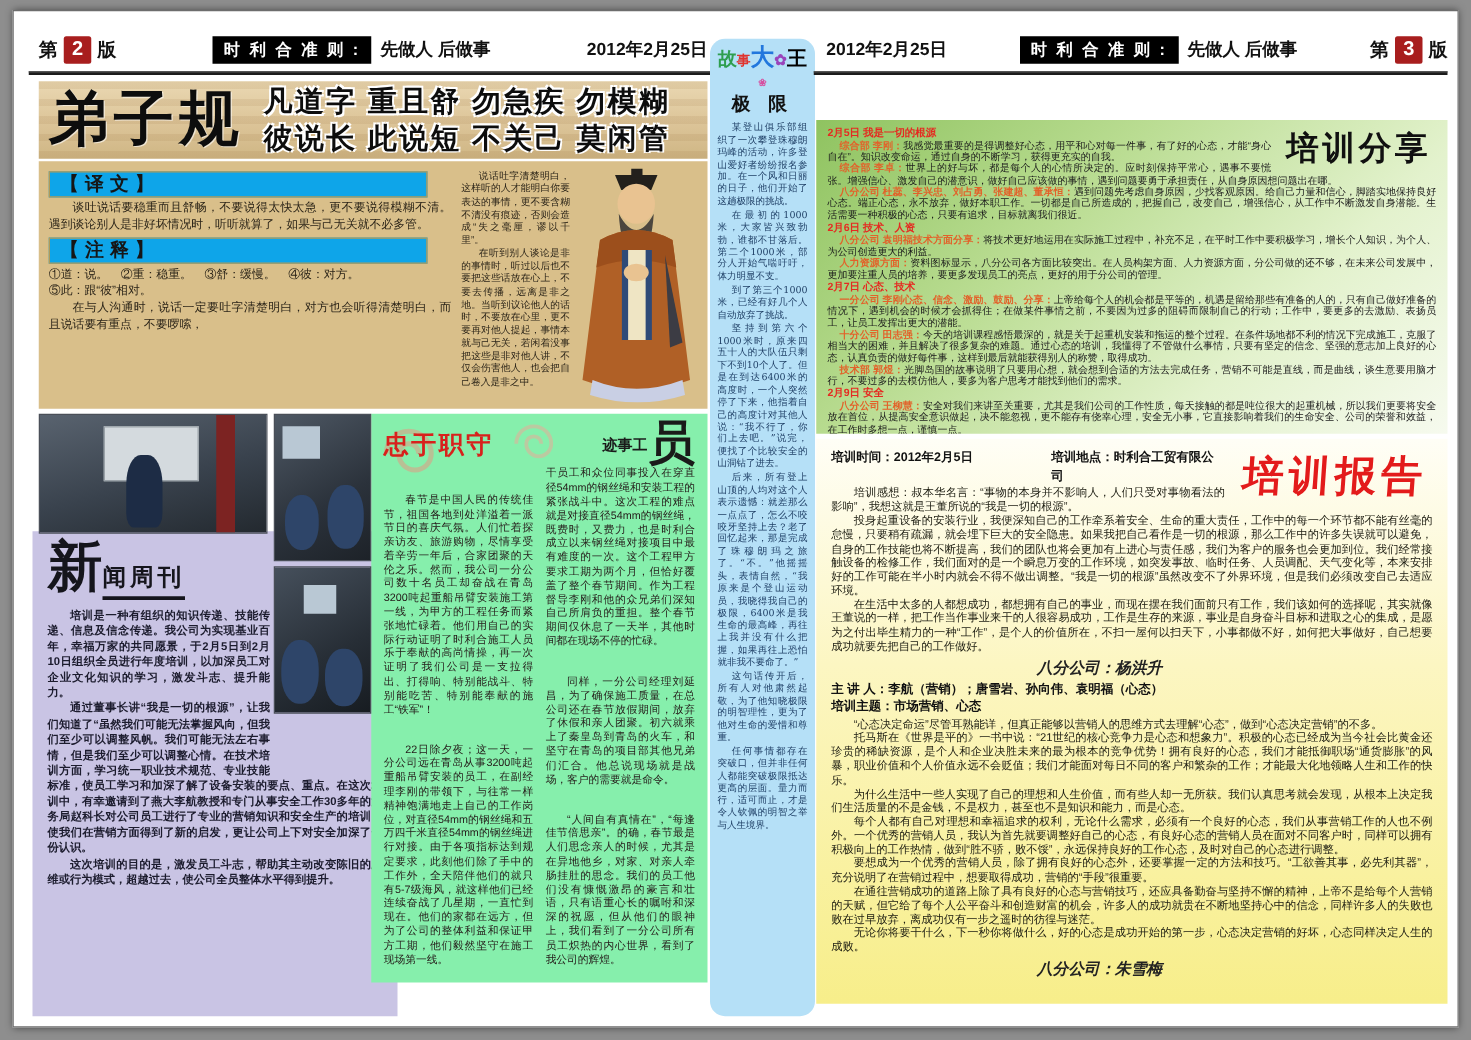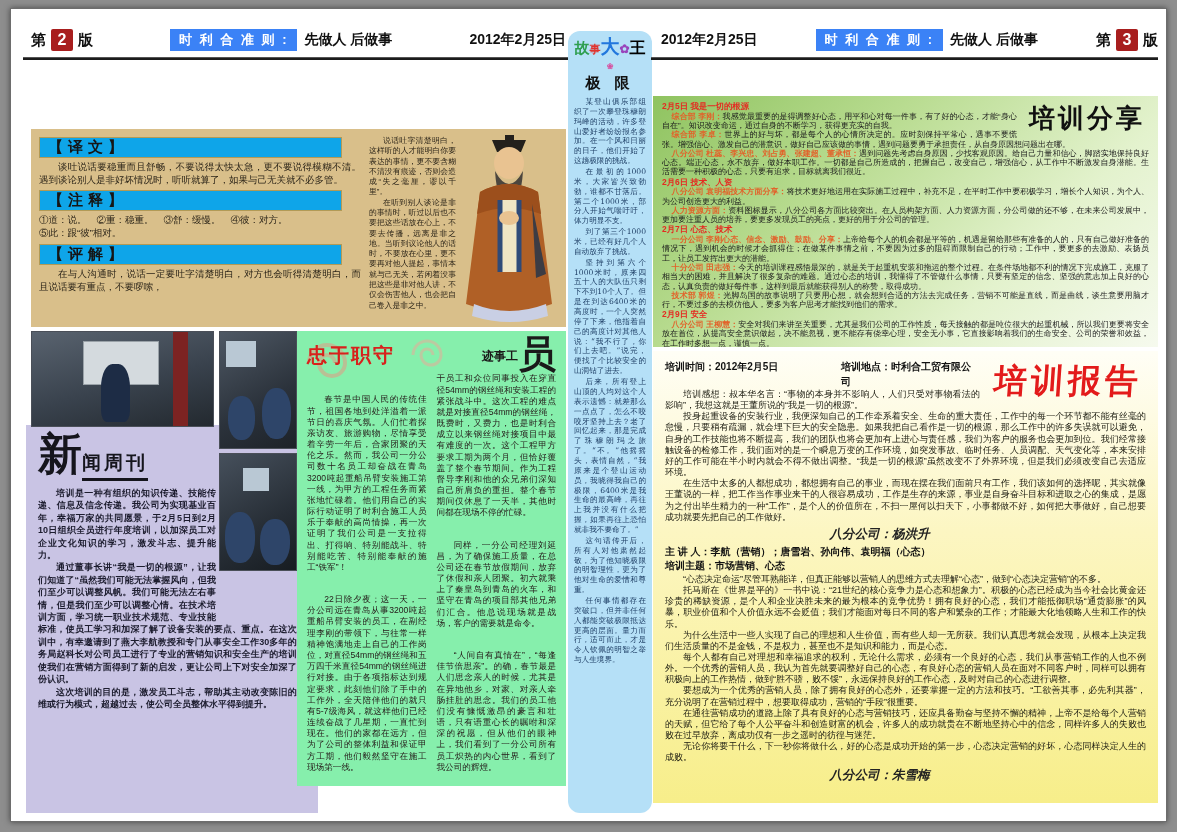--- a/index.html
+++ b/index.html
@@ -9,21 +9,21 @@
            border:1px solid #6d6d6d; box-shadow:0 0 6px rgba(0,0,0,.5); overflow:hidden; }
 
   
   .hdr { position:absolute; display:flex; align-items:center; justify-content:space-between; }
   .hdr-left  { left:20px;  top:18px; width:535px; height:26px; }
   .hdr-right { left:650px; top:18px; width:497px; height:26px; }
   .pagelabel { display:flex; align-items:center; gap:5px; font-weight:bold; font-size:15px; color:#111; }
   .pagenum { background:#a81e1e; color:#fff; width:22px; height:22px; display:flex; align-items:center;
              justify-content:center; font-size:16px; font-weight:bold; border-radius:2px; }
   .motto { display:flex; align-items:center; gap:7px; }
-  .motto-label { background:#3b82f6; color:#fff; font-weight:bold; font-size:13px; padding:2px 9px; letter-spacing:2px; }
+  .motto-label { background:#000000; color:#fff; font-weight:bold; font-size:13px; padding:2px 9px; letter-spacing:2px; }
   .motto-text { font-weight:bold; font-size:14px; color:#111; }
   .hdr-date { font-weight:bold; font-size:14px; color:#111; }
   .rule { position:absolute; height:3px; background:#1c1c1c; border-top:1px solid #555; }
   .rule-left  { left:12px;  top:48px; width:545px; }
   .rule-right { left:640px; top:48px; width:507px; }
 
   
   .banner { position:absolute; left:20px; top:56px; width:535px; height:62px; overflow:hidden;
             background:linear-gradient(180deg,#ead8b2 0%, #dcc498 55%, #cfb684 100%);
             display:flex; align-items:center; padding:0 8px; }
@@ -131,32 +131,38 @@
       <span>版</span>
     </div>
     <div class="motto">
       <span class="motto-label">时 利 合 准 则 :</span>
       <span class="motto-text">先做人 后做事</span>
     </div>
     <div class="hdr-date">2012年2月25日</div>
   </div>
   <div class="rule rule-left"></div>
 
+  <div class="banner">
+    <div class="banner-title">弟子规</div>
+    <div class="banner-verse">
+      <div>凡道字 重且舒 勿急疾 勿模糊</div>
+      <div>彼说长 此说短 不关己 莫闲管</div>
+    </div>
+  </div>
 
   <div class="dizigui">
     <div class="dz-left">
       <div class="sec-hdr">【译文】</div>
       <div class="dz-text">
           <p>谈吐说话要稳重而且舒畅，不要说得太快太急，更不要说得模糊不清。遇到谈论别人是非好坏情况时，听听就算了，如果与己无关就不必多管。</p>
         </div>
       <div class="sec-hdr">【注释】</div>
       <div class="dz-text zhushi-list">
         
       <span>①道：说。</span><span>②重：稳重。</span><span>③舒：缓慢。</span><span>④彼：对方。</span><span>⑤此：跟“彼”相对。</span></div>
-      <div class="sec-hdr">【评解】</div>
       <div class="dz-text">
           <p>在与人沟通时，说话一定要吐字清楚明白，对方也会听得清楚明白，而且说话要有重点，不要啰嗦，</p>
         </div>
     </div>
     <div class="dz-mid">
 
     <p>说话吐字清楚明白，这样听的人才能明白你要表达的事情，更不要含糊不清没有痕迹，否则会造成“失之毫厘，谬以千里”。</p>
         <p>在听到别人谈论是非的事情时，听过以后也不要把这些话放在心上，不要去传播，远离是非之地。当听到议论他人的话时，不要放在心里，更不要再对他人提起，事情本就与己无关，若闲着没事把这些是非对他人讲，不仅会伤害他人，也会把自己卷入是非之中。</p>
       </div>
     <div class="dz-fig">

